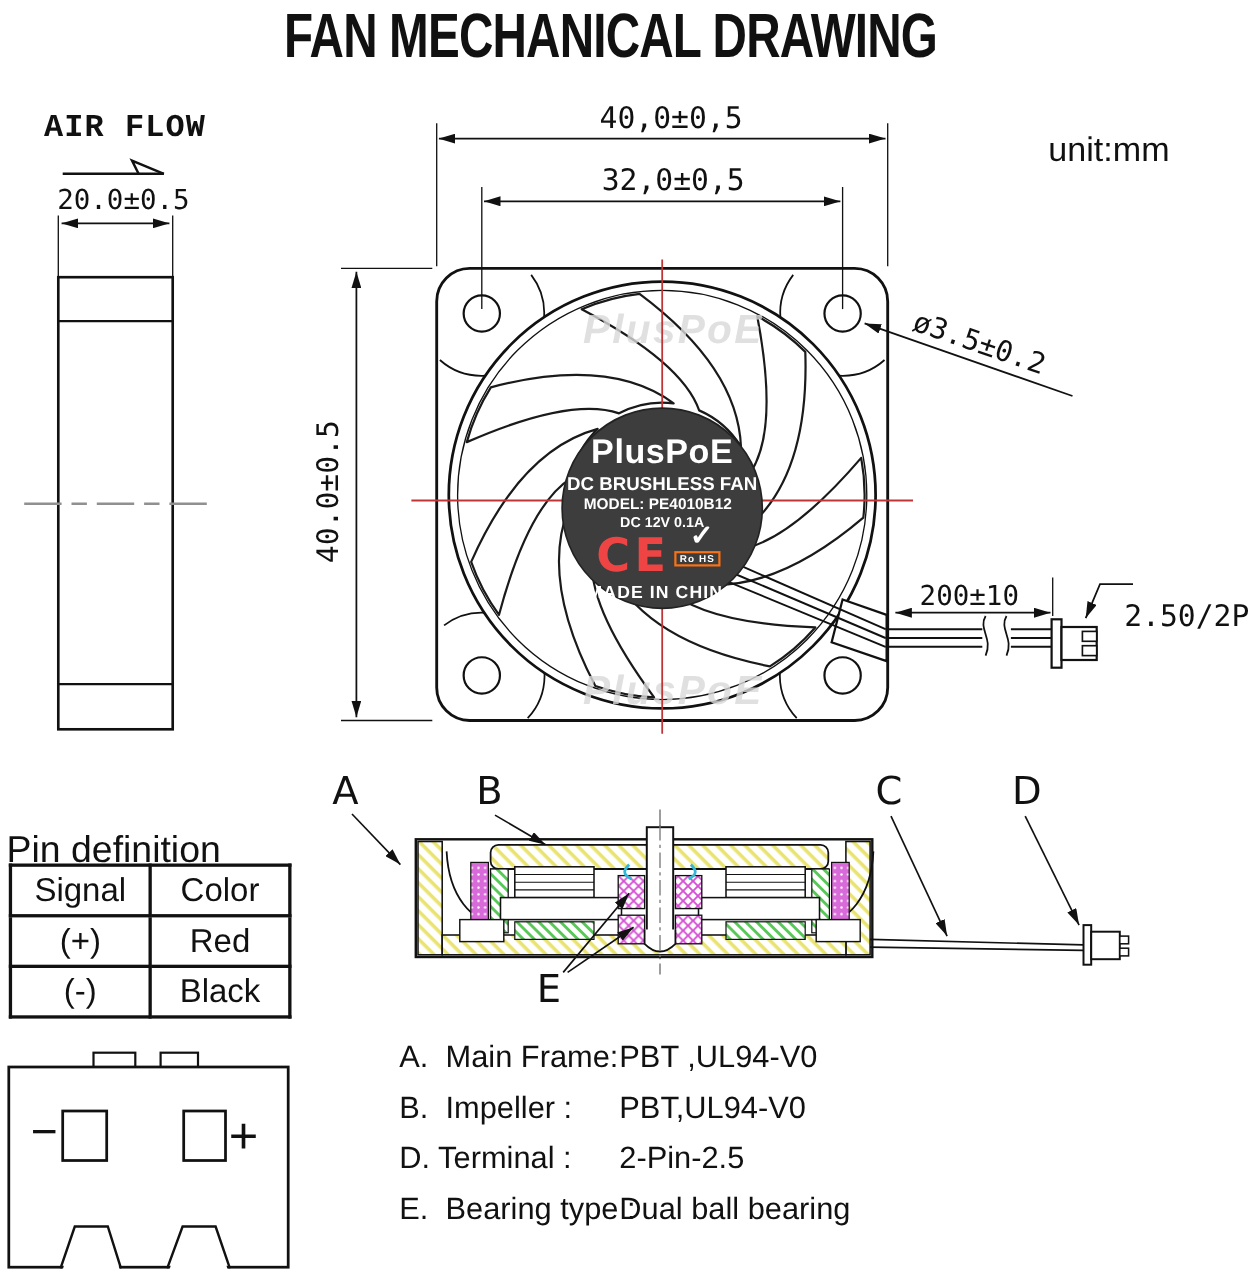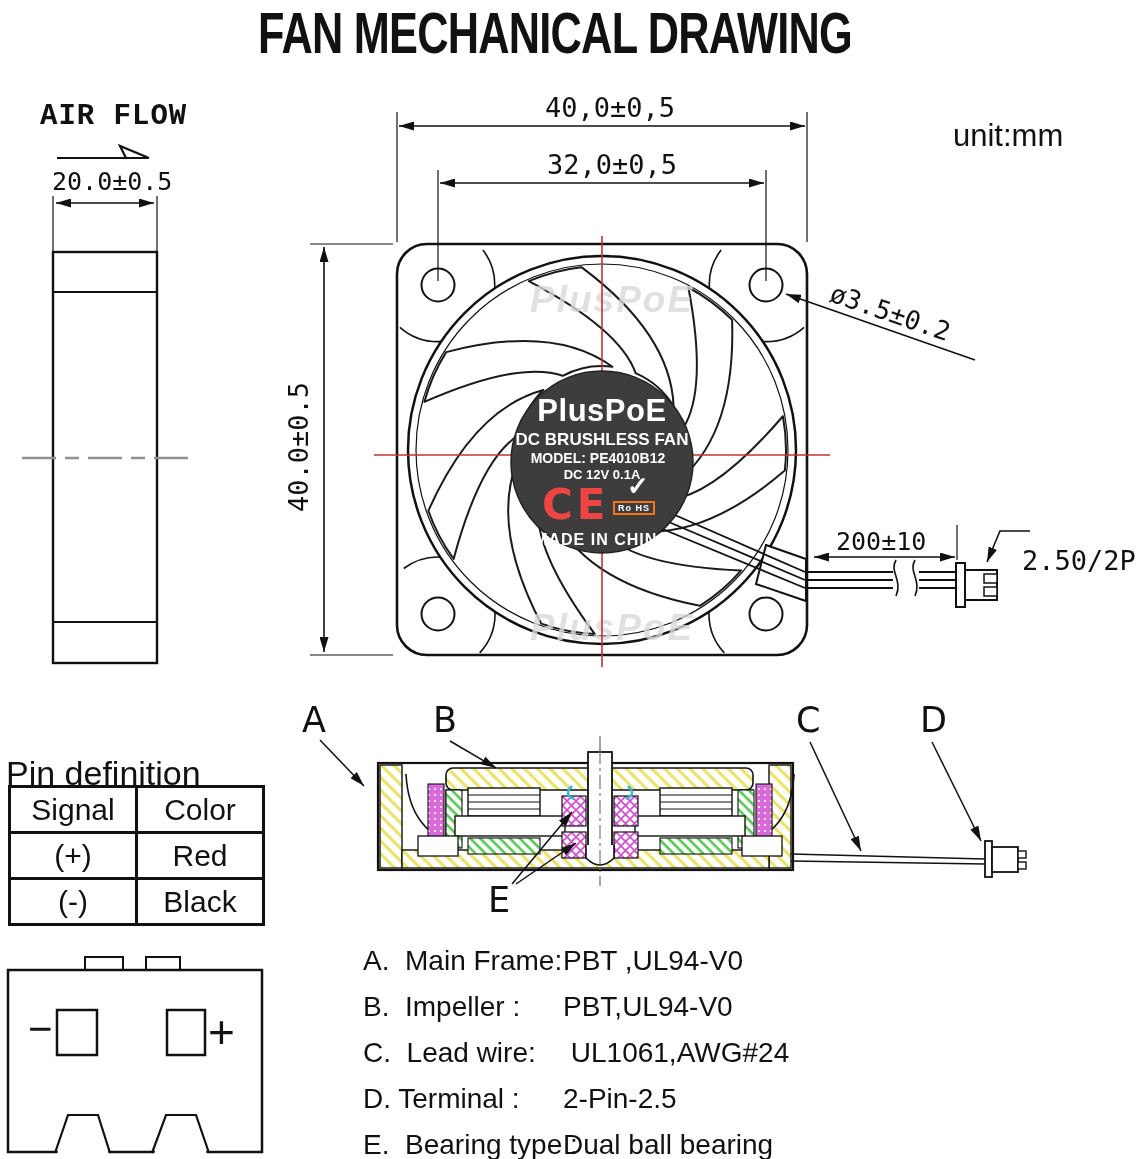--- a/index.html
+++ b/index.html
@@ -298,24 +298,20 @@
   <div class="abs materials">
     <div class="mat-row">
       <span class="mat-label">A.  Main Frame:</span>
       <span class="mat-value">PBT ,UL94-V0</span>
     </div>
     <div class="mat-row">
       <span class="mat-label">B.  Impeller :</span>
       <span class="mat-value">PBT,UL94-V0</span>
     </div>
     <div class="mat-row">
-      <span class="mat-label">C.  Lead wire:</span>
-      <span class="mat-value"> UL1061,AWG#24</span>
-    </div>
-    <div class="mat-row">
       <span class="mat-label">D. Terminal :</span>
       <span class="mat-value">2-Pin-2.5</span>
     </div>
     <div class="mat-row">
       <span class="mat-label">E.  Bearing type :</span>
       <span class="mat-value">Dual ball bearing</span>
     </div>
   </div>
 
 </div>

